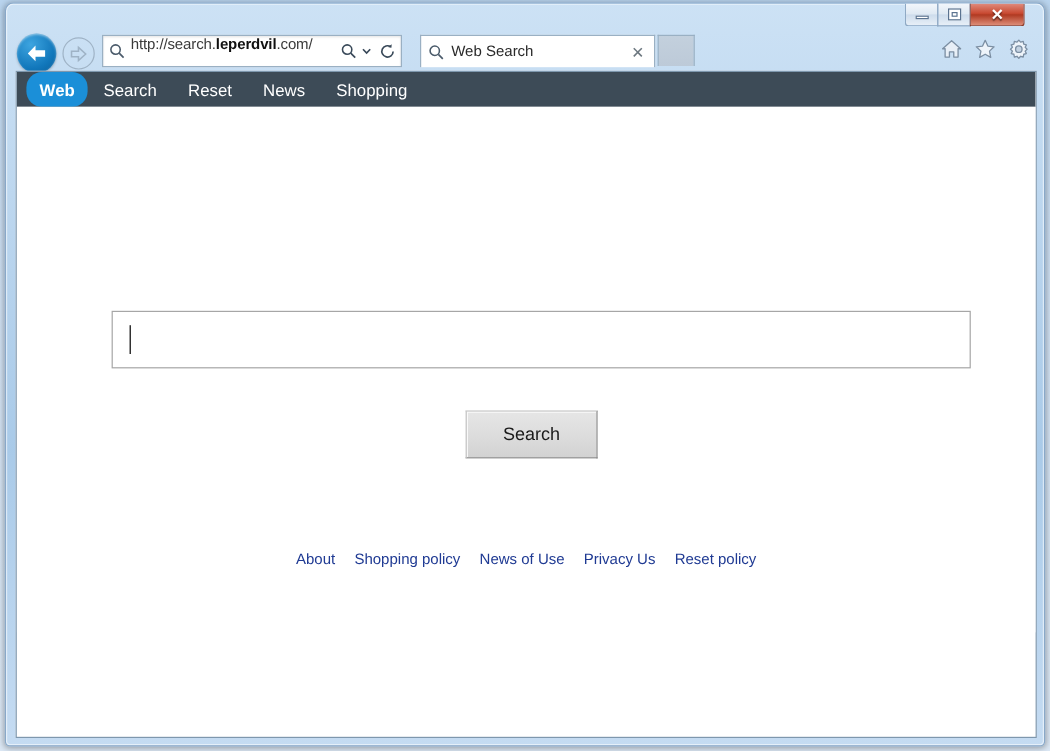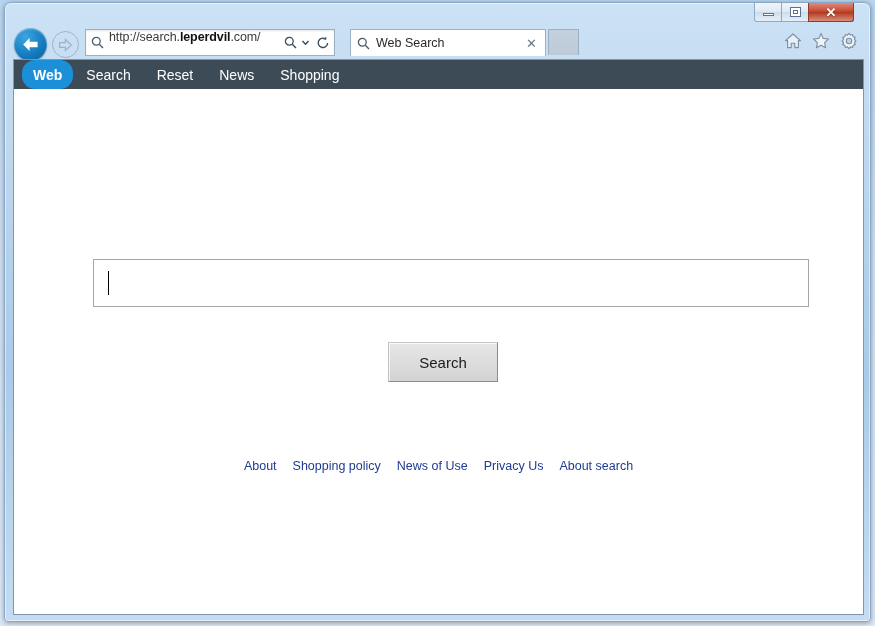--- a/index.html
+++ b/index.html
@@ -407,20 +407,20 @@
         <input id="search-input" type="text" placeholder="" style="">
         <span id="caret"></span>
 
         <button id="search-button">Search</button>
 
         <div id="footer-links">
           <a href="#" class="footer-link">About</a>
           <a href="#" class="footer-link">Shopping policy</a>
           <a href="#" class="footer-link">News of Use</a>
           <a href="#" class="footer-link">Privacy Us</a>
-          <a href="#" class="footer-link">About search</a>
+          <a href="#" class="footer-link">Reset policy</a>
         </div>
 
       </div>
     </div>
 
   </div>
 </div>
 
 </body></html>

